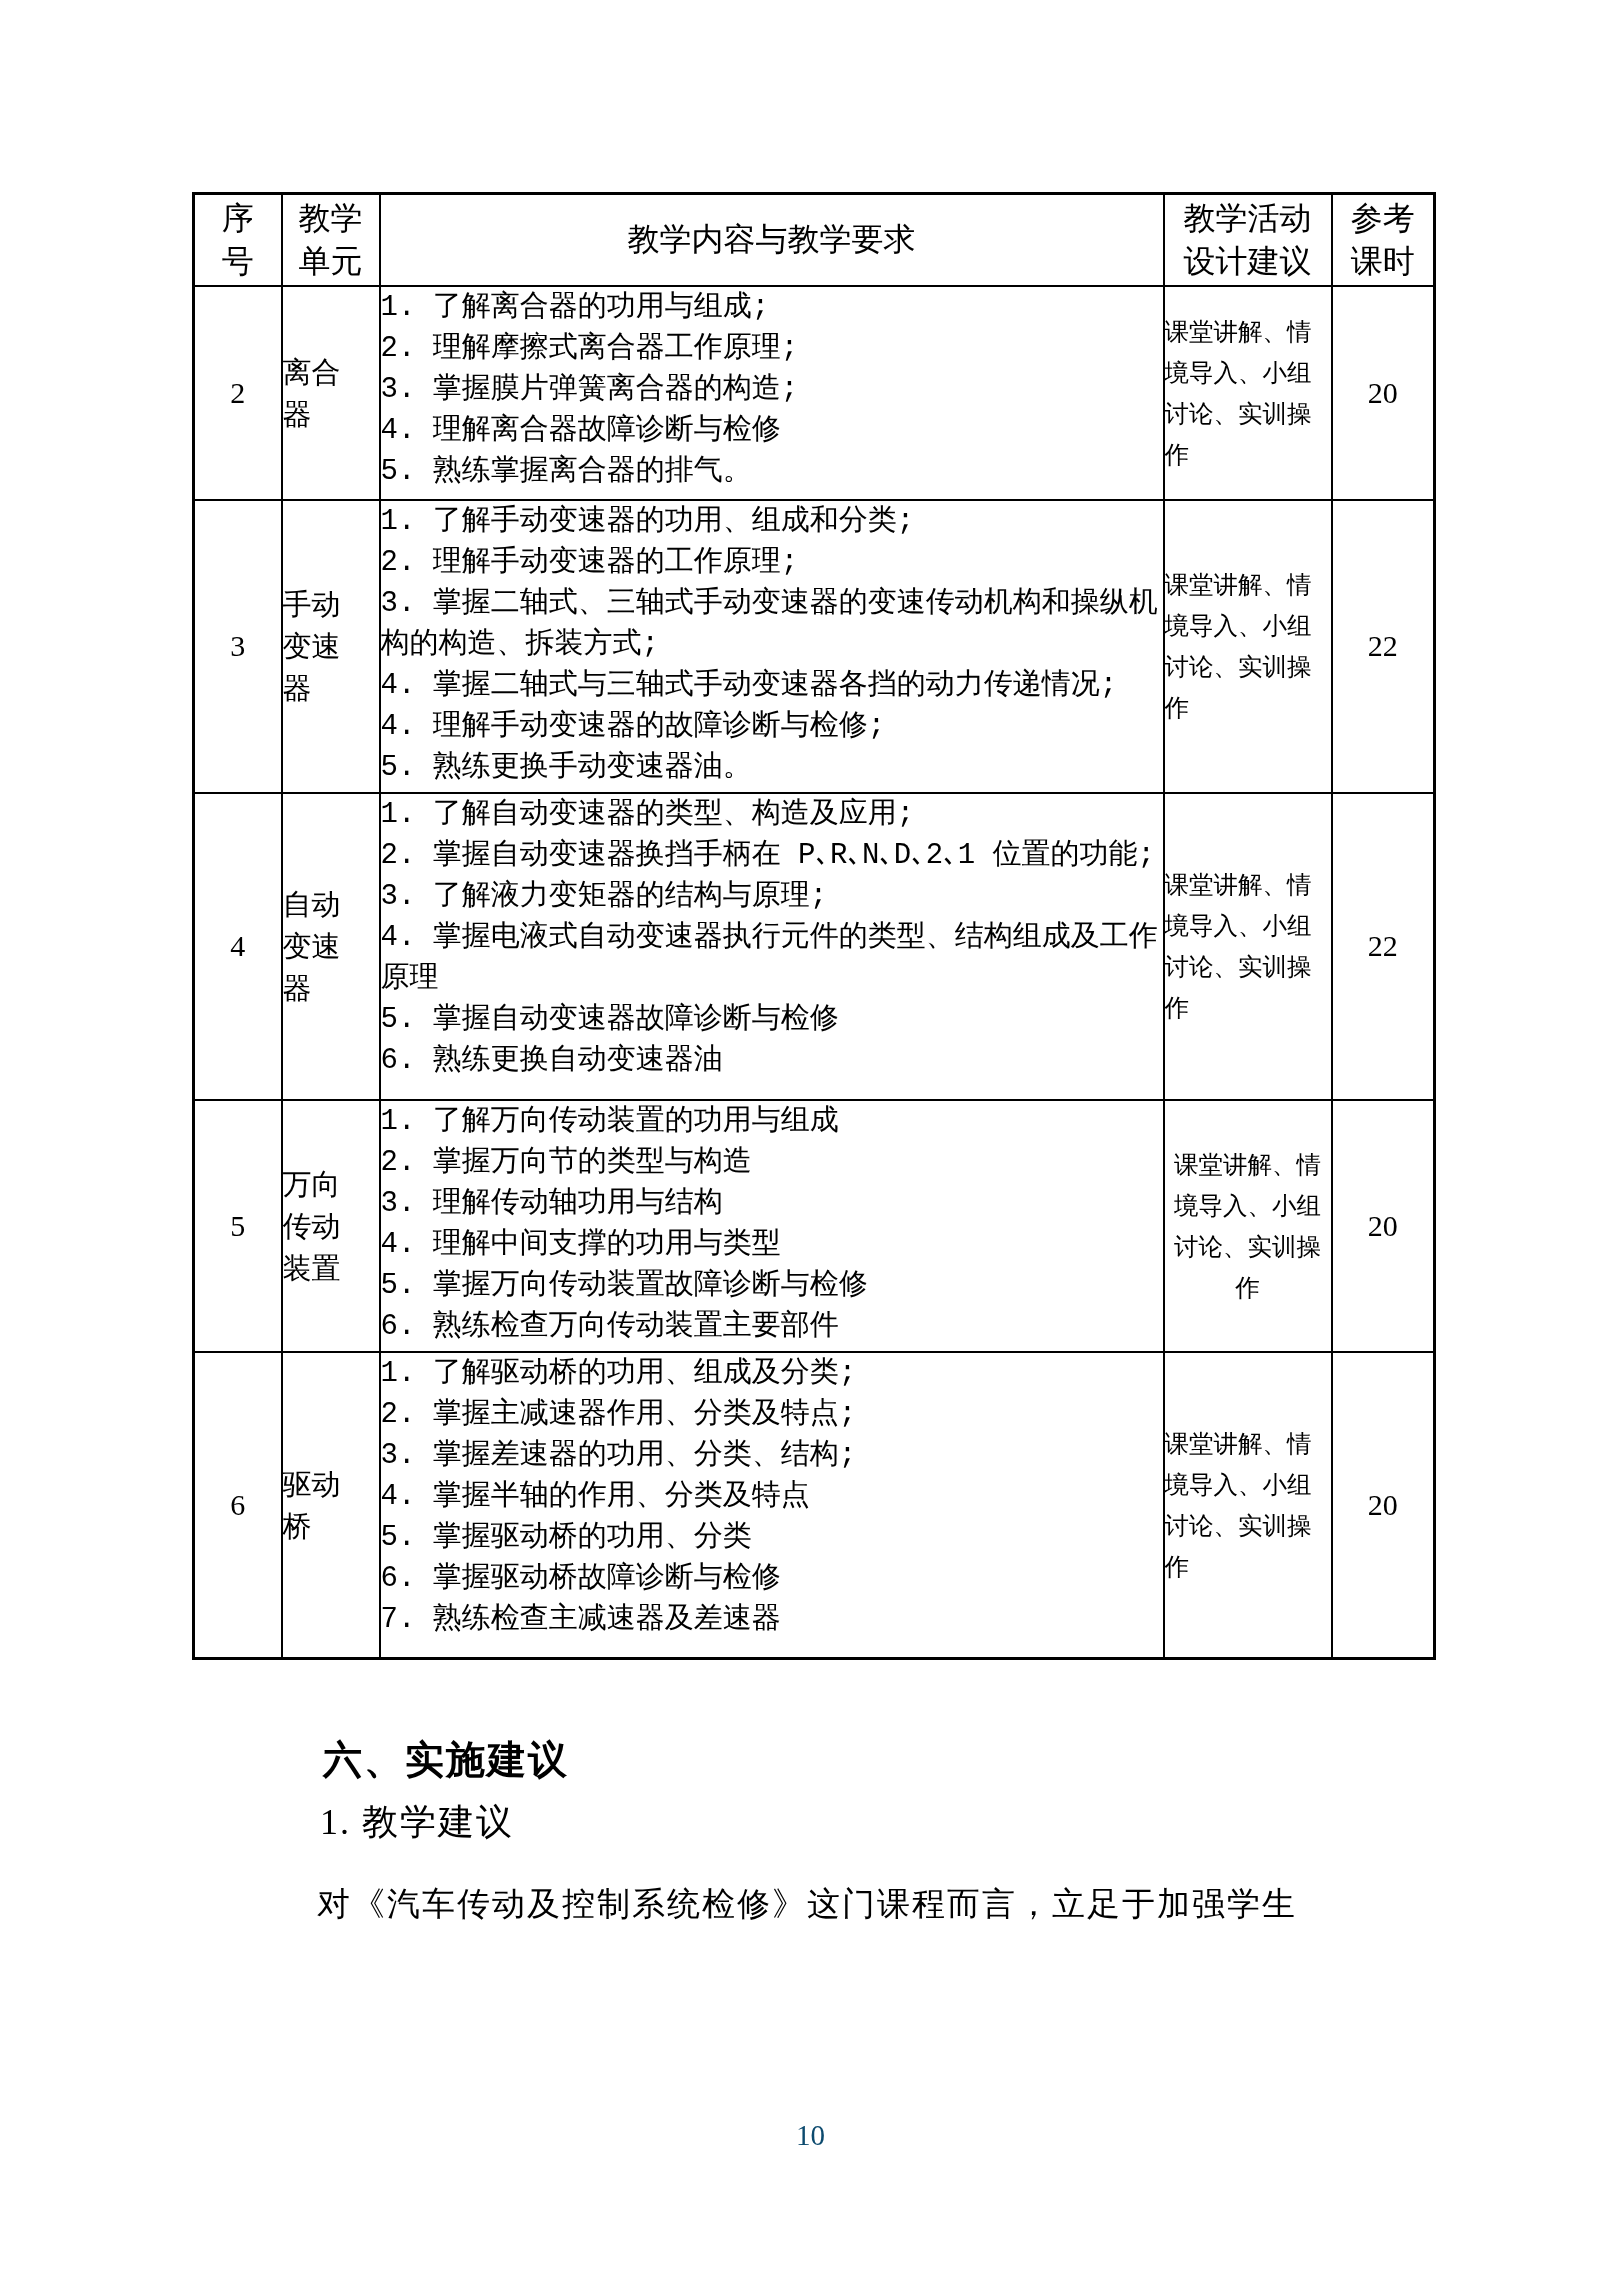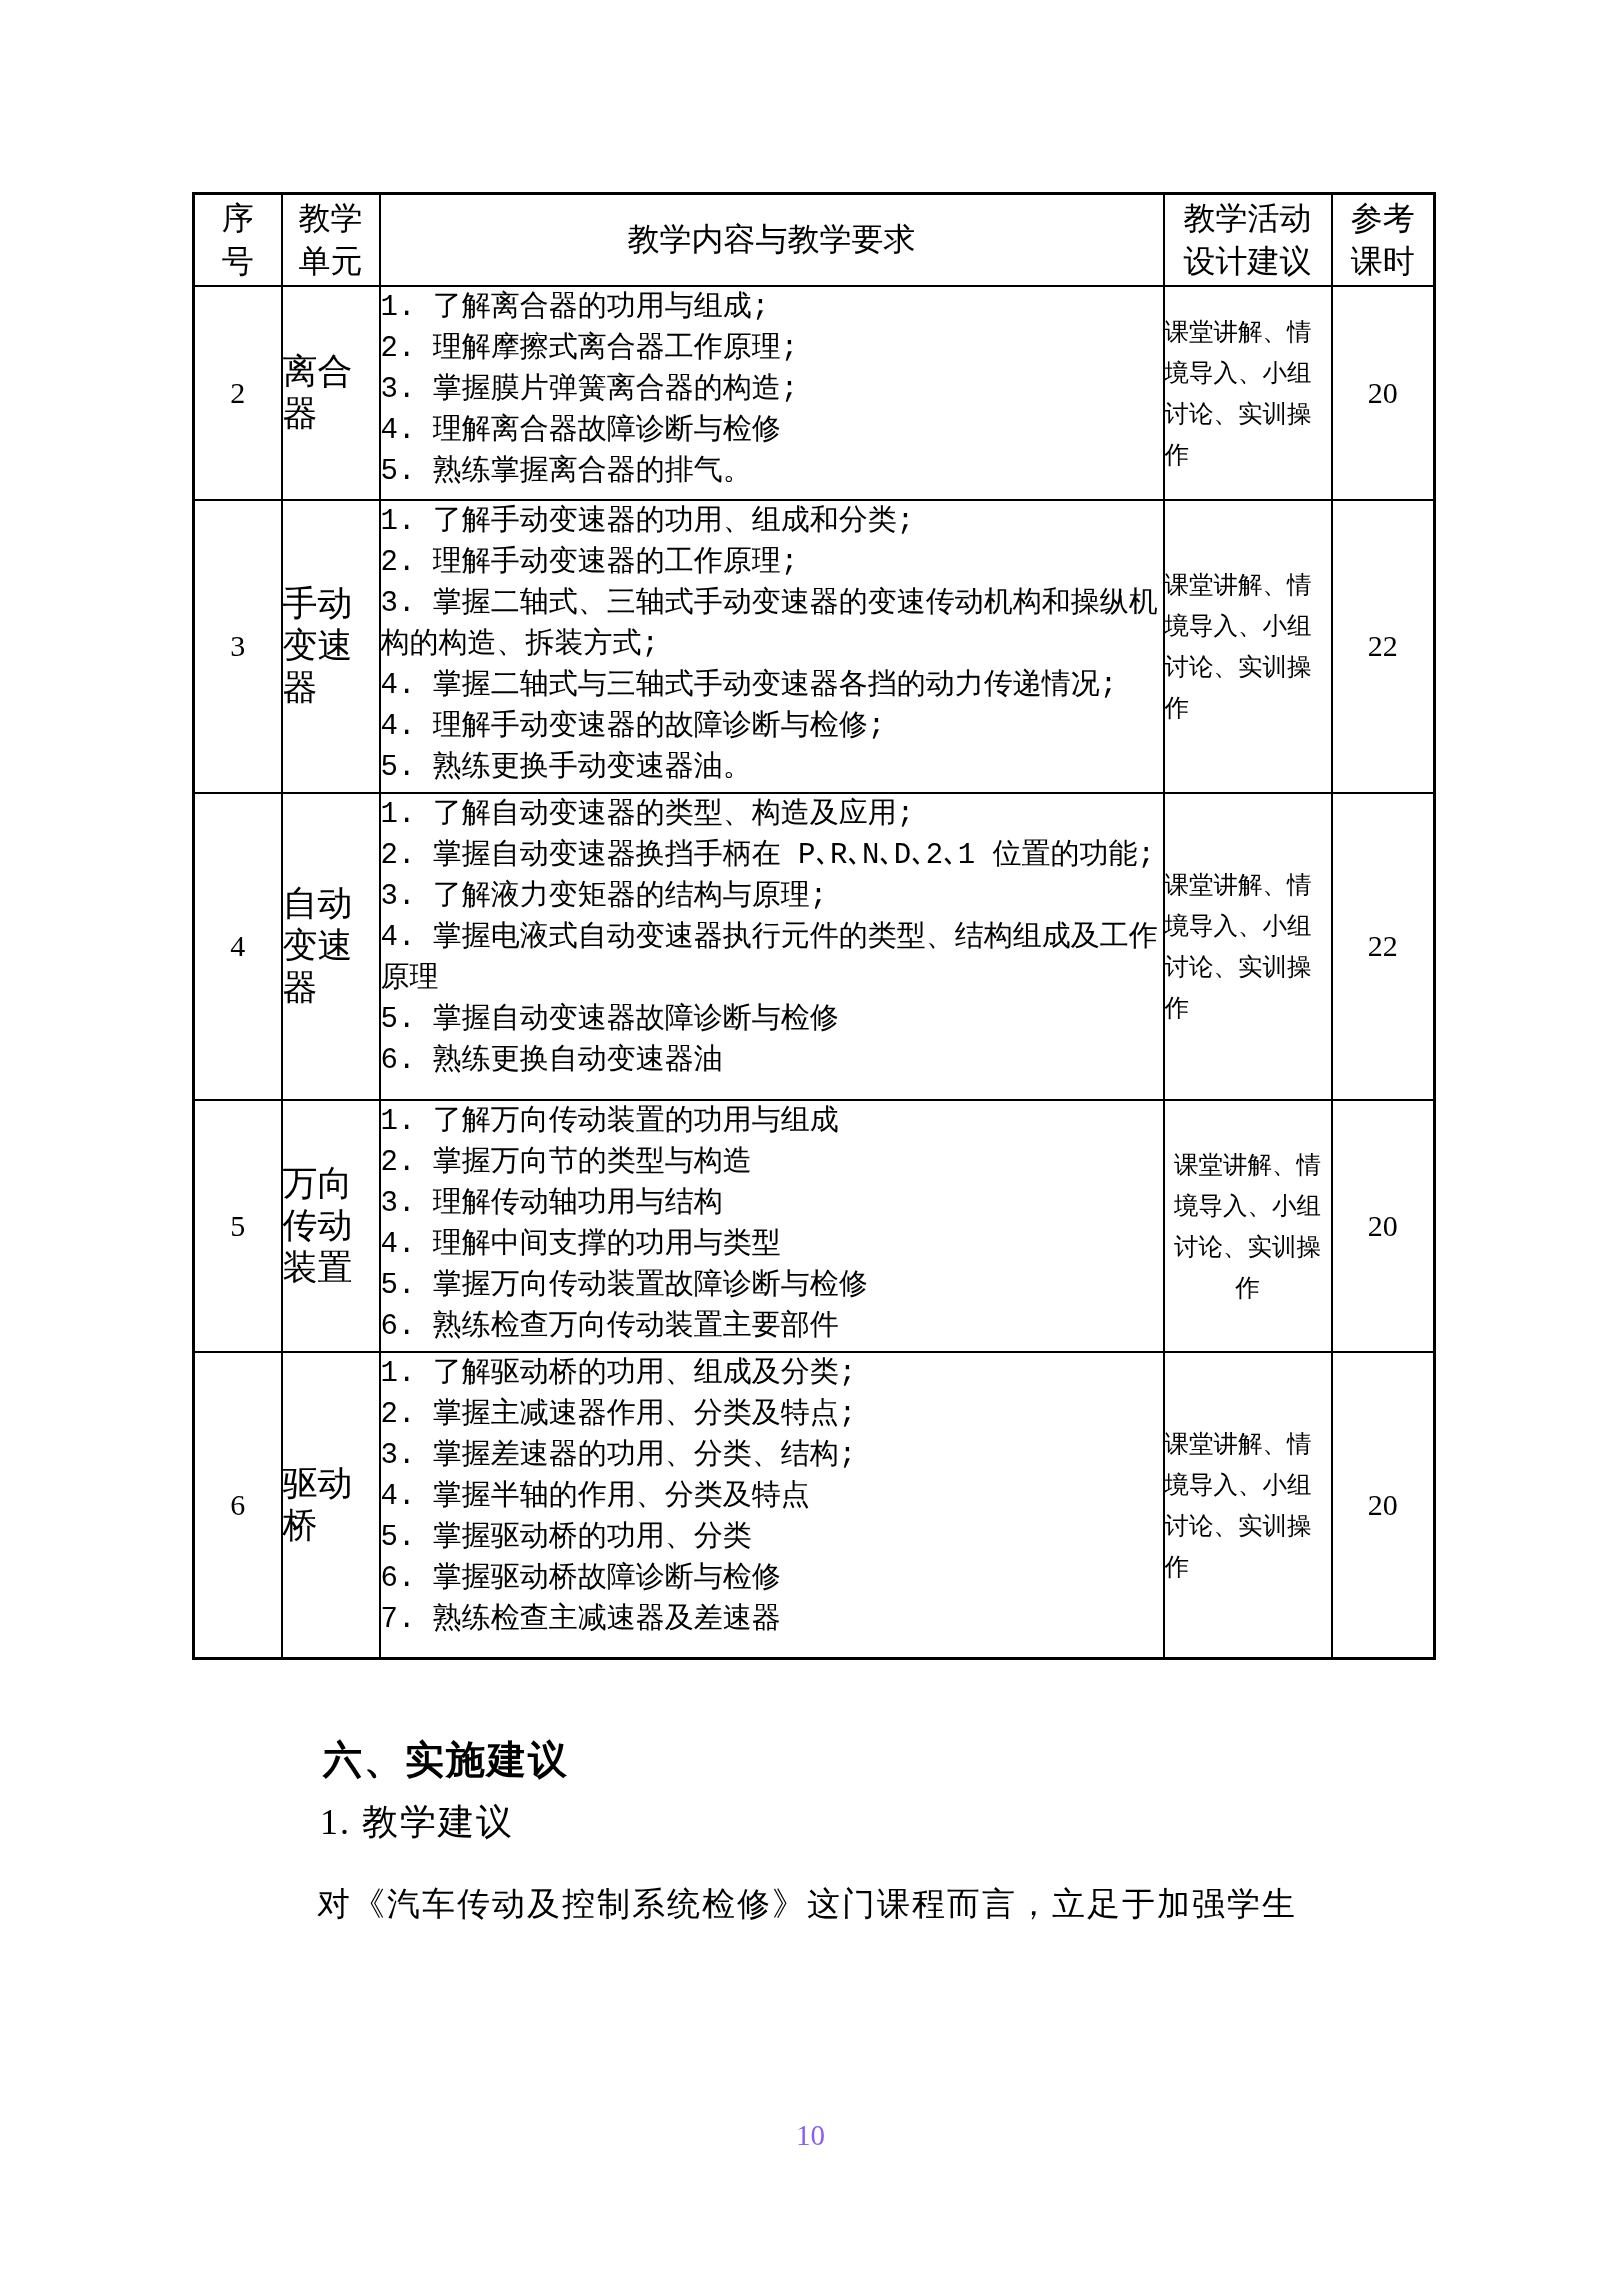--- a/index.html
+++ b/index.html
@@ -33,21 +33,21 @@
     text-align:center;
     vertical-align:middle;
     white-space:pre-line;
   }
   td.no {
     font-family:"Liberation Serif","DejaVu Serif",serif;
     font-size:30px; text-align:center; vertical-align:middle;
   }
   td.unit {
     font-family:"Liberation Serif","DejaVu Serif",serif;
-    font-size:35px; line-height:42px;
+    font-size:29px; line-height:42px;
     vertical-align:middle; text-align:left;
     padding-left:11.8px;
     white-space:pre-line;
   }
   td.content {
     font-family:Liberation Mono, monospace;
     font-size:29px; line-height:41px;
     vertical-align:top; text-align:left;
     padding:3.9px 5.9px 0 9.8px;
     white-space:pre-line;
@@ -96,21 +96,21 @@
   .para-line2 {
     position:absolute; left:243px; top:1966px;
     font-family:"Liberation Serif","DejaVu Serif",serif;
     font-size:36px; letter-spacing:2px;
     white-space:nowrap;
   }
   .page-number {
     position:absolute; left:0; top:2119px; width:100%;
     text-align:center;
     font-family:"Liberation Serif","DejaVu Serif",serif;
-    font-size:29px; color:#8b5cf6;
+    font-size:29px; color:#0c4a6e;
   }
 </style>
 </head>
 <body>
 
 <div class="page">
 
   <div class="tbl-wrap">
     <table class="course">
       <colgroup>

